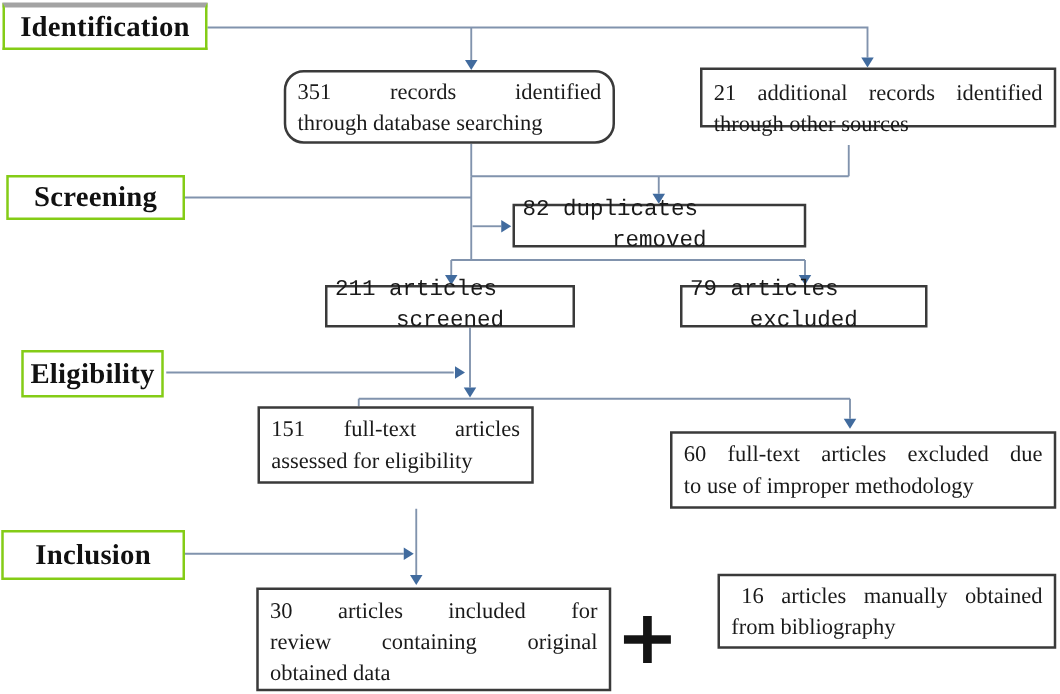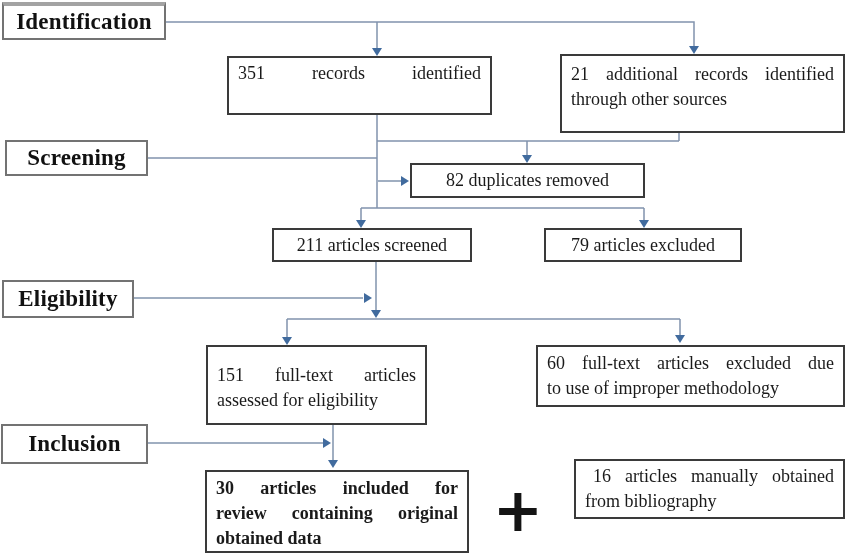--- a/index.html
+++ b/index.html
@@ -14,58 +14,58 @@
   }
   #connector-layer {
     position: absolute;
     left: 0; top: 0;
     width: 848px; height: 555px;
   }
   .stage-label {
     position: absolute;
     box-sizing: border-box;
     background: #ffffff;
-    border: 2px solid #737373;
+    border: 2px solid #84cc16;
     display: flex;
     align-items: center;
     justify-content: center;
     font-weight: bold;
     font-size: 23px;
     letter-spacing: 0.2px;
     color: #111111;
   }
   #label-identification { left: 2px;  top: 2px;   width: 164px; height: 38px; border-top: 4px solid #a3a3a3; }
   #label-screening      { left: 5px;  top: 140px; width: 143px; height: 36px; }
-  #label-eligibility    { left: 2px;  top: 280px; width: 132px; height: 38px; text-align: right; }
+  #label-eligibility    { left: 17px;  top: 280px; width: 114px; height: 38px; text-align: right; }
   #label-inclusion      { left: 1px;  top: 424px; width: 147px; height: 40px; }
 
   .flowbox {
     position: absolute;
     box-sizing: border-box;
     background: #ffffff;
     border: 2px solid #3a3a3a;
     font-size: 18px;
     line-height: 25px;
     padding: 3px 9px;
     color: #1a1a1a;
   }
   .flowbox .jline { text-align: justify; text-align-last: justify; white-space: normal; }
   .flowbox .jline.last { text-align-last: left; }
   .flowbox.single { display: flex; align-items: center; justify-content: center; padding: 0 6px; }
-  .flowbox.single .jline { text-align: center; text-align-last: center; width: 100%; }
+  .flowbox.single .jline { text-align: left; text-align-last: center; width: 100%; font-family: Liberation Mono, monospace; }
   .flowbox.indent-first .jline:first-child { text-indent: 8px; }
 
-  #box-records-database  { left: 227px; top: 56px;  width: 265px; height: 59px; }
-  #box-records-other     { left: 560px; top: 54px;  width: 285px; height: 79px; padding-top: 6px; }
+  #box-records-database  { left: 227px; top: 56px;  width: 265px; height: 59px; border-radius: 16px; }
+  #box-records-other     { left: 560px; top: 54px;  width: 285px; height: 48px; padding-top: 6px; }
   #box-duplicates        { left: 410px; top: 163px; width: 235px; height: 35px; }
-  #box-screened          { left: 272px; top: 228px; width: 200px; height: 34px; }
+  #box-screened          { left: 260px; top: 228px; width: 200px; height: 34px; }
   #box-excluded          { left: 544px; top: 228px; width: 198px; height: 34px; }
-  #box-fulltext-assessed { left: 206px; top: 345px; width: 221px; height: 80px; padding-top: 16px; }
+  #box-fulltext-assessed { left: 206px; top: 325px; width: 221px; height: 62px; padding-top: 4px; }
   #box-fulltext-excluded { left: 536px; top: 345px; width: 309px; height: 62px; padding-top: 4px; }
-  #box-included          { left: 205px; top: 470px; width: 264px; height: 83px; padding-top: 4px; font-weight: bold; }
+  #box-included          { left: 205px; top: 470px; width: 284px; height: 83px; padding-top: 4px; }
   #box-manual            { left: 574px; top: 459px; width: 271px; height: 60px; padding-top: 3px; }
 
   #plus-symbol {
     position: absolute;
     left: 488px; top: 472px;
     width: 60px; height: 76px;
     display: flex;
     align-items: center;
     justify-content: center;
     font-family: "DejaVu Sans", sans-serif;
@@ -113,20 +113,21 @@
     <polygon class="arrow" points="323,438 323,448 331,443" fill="#416b9e"></polygon>
   </svg>
 
   <div class="stage-label" id="label-identification">Identification</div>
   <div class="stage-label" id="label-screening">Screening</div>
   <div class="stage-label" id="label-eligibility">Eligibility</div>
   <div class="stage-label" id="label-inclusion">Inclusion</div>
 
   <div class="flowbox" id="box-records-database">
       <div class="jline">351 records identified</div>
+      <div class="jline last">through database searching</div>
     </div>
   <div class="flowbox" id="box-records-other">
       <div class="jline">21 additional records identified</div>
       <div class="jline last">through other sources</div>
     </div>
   <div class="flowbox single" id="box-duplicates">
       <div class="jline last">82 duplicates removed</div>
     </div>
   <div class="flowbox single" id="box-screened">
       <div class="jline last">211 articles screened</div>

